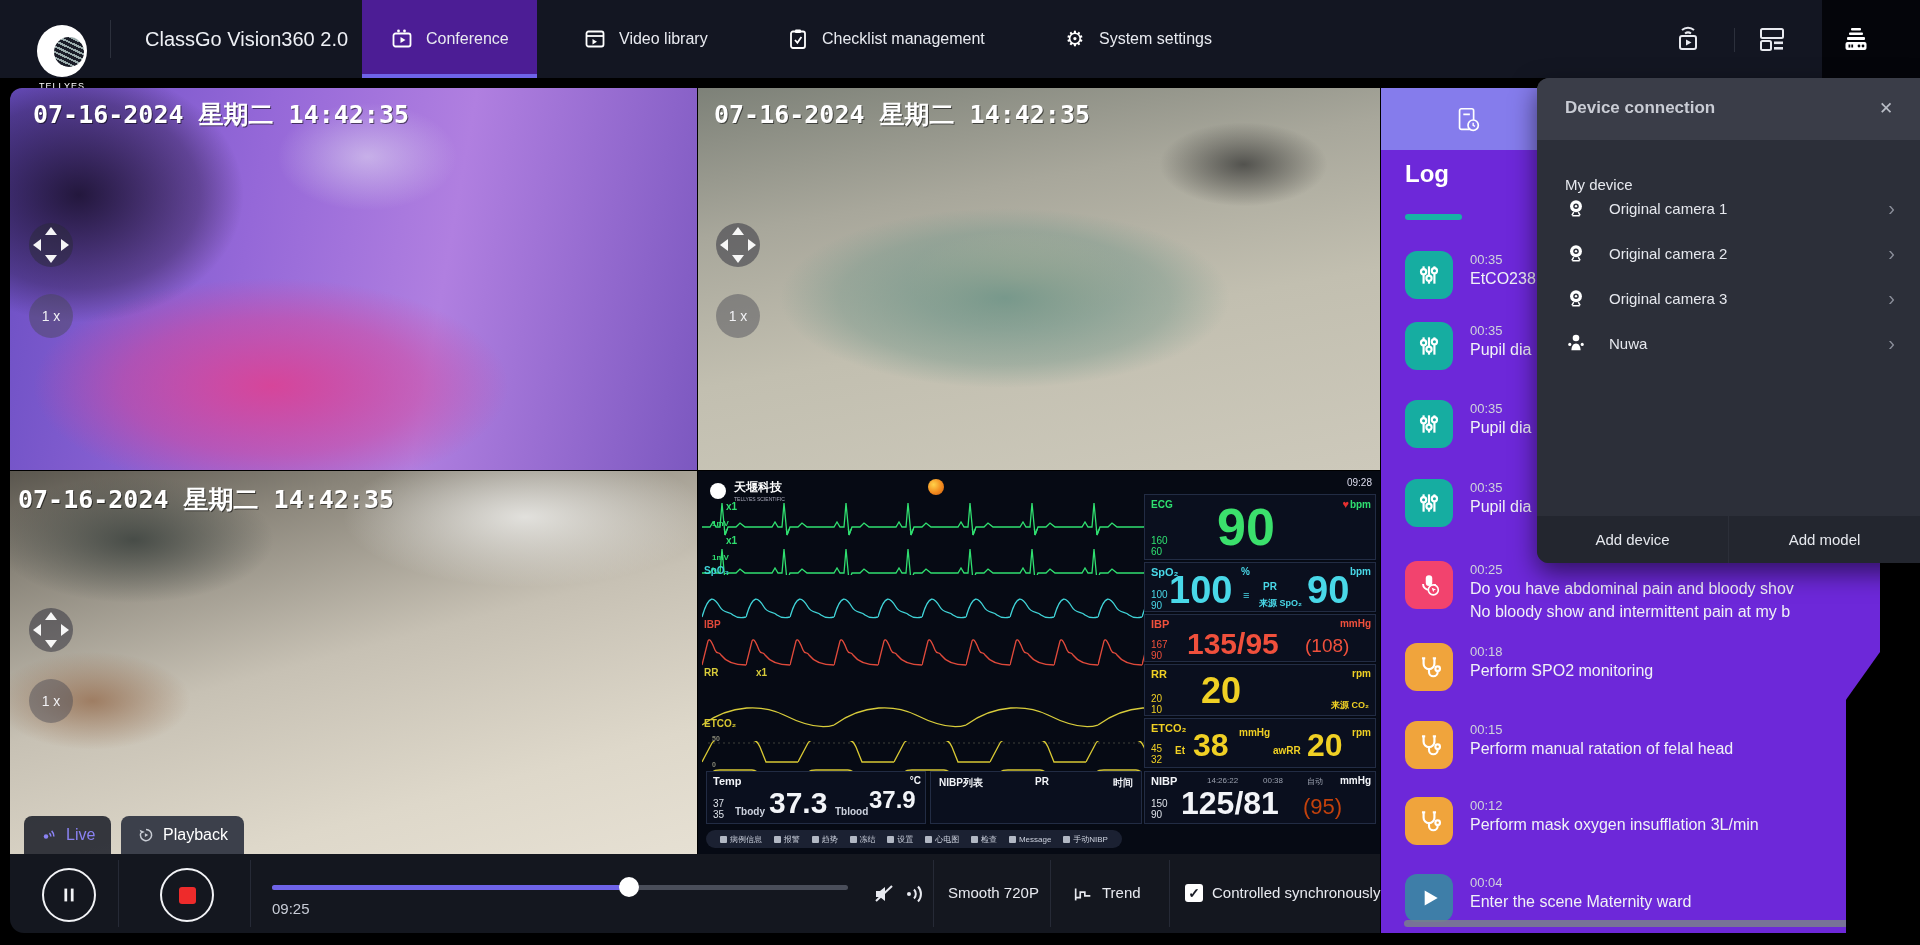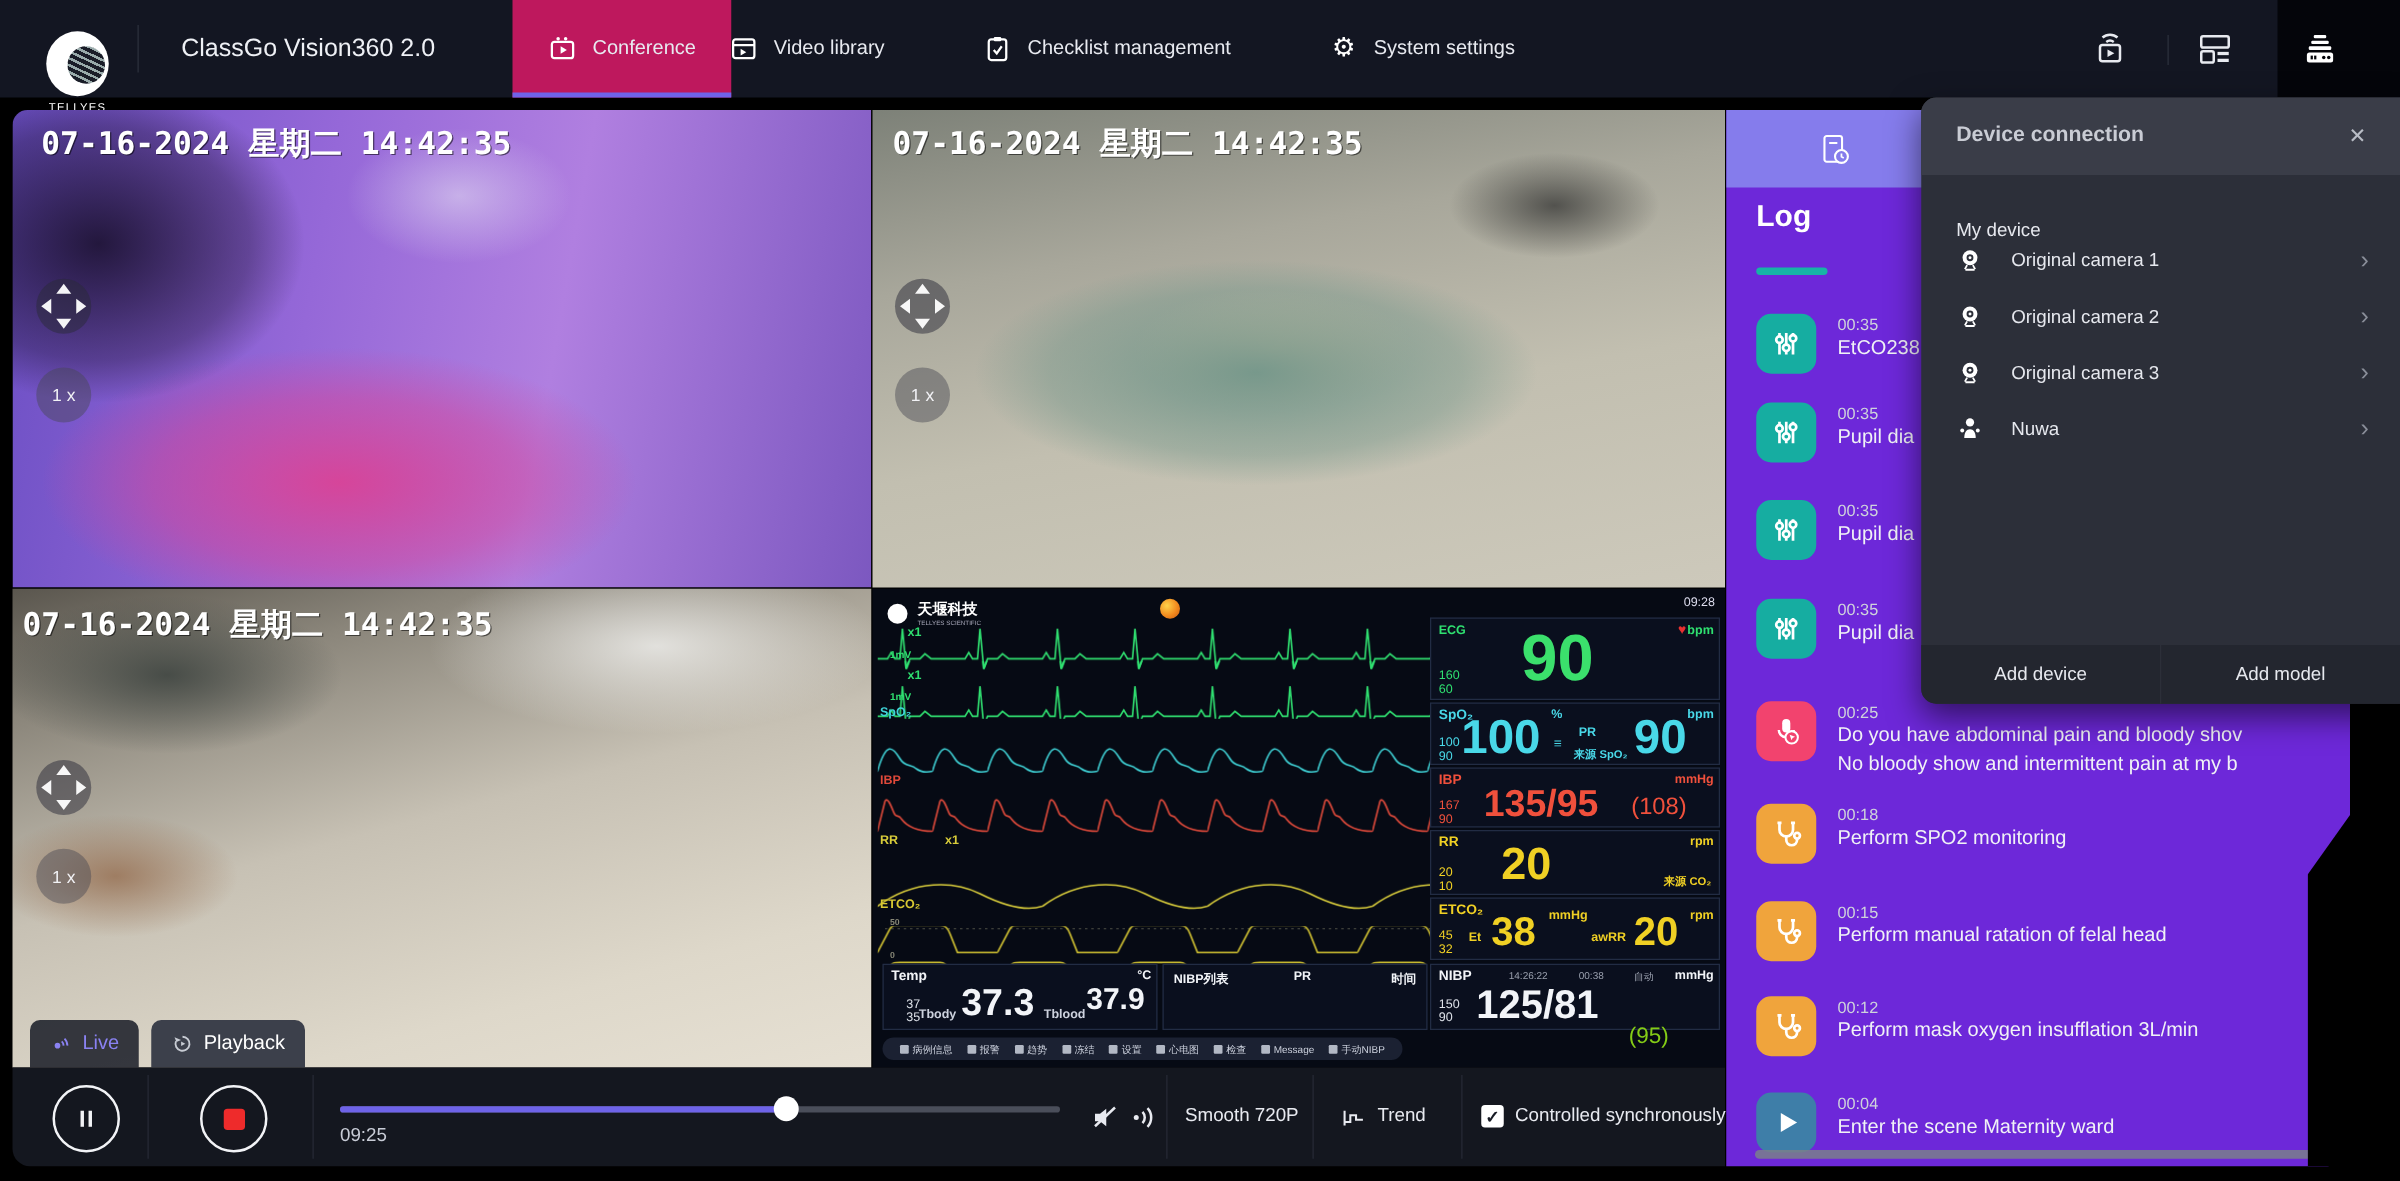--- a/index.html
+++ b/index.html
@@ -10,21 +10,21 @@
   .nav{left:0;top:0;width:1920px;height:78px;background:#131622;}
   .logo-wrap{left:30px;top:23px;width:64px;height:68px;text-align:center;}
   .logo-oval{left:7px;top:2px;width:50px;height:52px;background:#fff;border-radius:50%;}
   .logo-globe{left:17px;top:12px;width:30px;height:30px;border-radius:50%;
       background:repeating-linear-gradient(25deg,#1a1d28 0 3px,#9aa 3px 5px);}
   .logo-text{left:0;top:58px;width:64px;font-size:9px;letter-spacing:1px;color:#fff;}
   .nav-divider{left:110px;top:20px;width:1px;height:38px;background:#2c303c;}
   .nav-title{left:145px;top:0;height:66px;line-height:78px;font-size:20px;color:#eef0f5;}
   .nav-tab{top:0;height:78px;display:flex;align-items:center;gap:12px;padding:0 28px;
       font-size:16px;color:#e8eaf0;cursor:pointer;}
-  .nav-tab.active{background:#be185d;margin-left:48px;}
+  .nav-tab.active{background:#4c1d95;}
   .nav-tab.active::after{content:"";position:absolute;left:0;right:0;bottom:0;height:4px;background:#6F63E9;}
   .nav-ticon{width:24px;height:24px;flex:0 0 auto;}
   .nav-right-icon{top:23px;width:32px;height:32px;cursor:pointer;}
   .nav-right-divider{left:1734px;top:28px;width:1px;height:24px;background:#2c303c;}
   .nav-active-block{left:1822px;top:0;width:98px;height:78px;background:#04050a;}
   svg{display:block;}
   
   .feed{overflow:hidden;}
   .feed.tl{left:10px;top:88px;width:687px;height:382px;border-top-left-radius:12px;
      background:
@@ -350,31 +350,31 @@
     </div>
   </div>
 
   <div class="abs tile" style="left:446px;top:300px;width:232px;height:53px;">
     <div class="abs wlabel" style="left:6px;top:3px;color:#f2f4f8;font-size:11px;">NIBP</div>
     <div class="abs" style="left:62px;top:4px;font-size:8px;color:#9aa0ae;">14:26:22</div>
     <div class="abs" style="left:118px;top:4px;font-size:8px;color:#9aa0ae;">00:38</div>
     <div class="abs" style="left:162px;top:4px;font-size:8px;color:#9aa0ae;">自动</div>
     <div class="abs wlabel" style="right:4px;top:3px;color:#f2f4f8;">mmHg</div>
     <div class="abs bignum" style="left:36px;top:15px;font-size:32px;color:#f2f4f8;">125/81</div>
-    <div class="abs" style="left:158px;top:22px;font-size:18px;color:#84cc16;margin-top:24px;">(95)</div>
+    <div class="abs" style="left:158px;top:22px;font-size:22px;color:#c2410c;">(95)</div>
     <div class="abs lim" style="left:6px;top:26px;color:#dde1e8;">
       <div>150</div>
       <div>90</div>
     </div>
   </div>
 
   <div class="abs tile" style="left:8px;top:300px;width:220px;height:53px;">
     <div class="abs wlabel" style="left:6px;top:3px;color:#f2f4f8;font-size:11px;">Temp</div>
     <div class="abs wlabel" style="right:4px;top:3px;color:#f2f4f8;">°C</div>
-    <div class="abs lim" style="left:18px;top:26px;color:#dde1e8;">
+    <div class="abs lim" style="left:6px;top:26px;color:#dde1e8;">
       <div>37</div>
       <div>35</div>
     </div>
     <div class="abs wlabel" style="left:28px;top:34px;color:#cdd2de;">Tbody</div>
     <div class="abs bignum" style="left:62px;top:16px;font-size:30px;color:#f2f4f8;">37.3</div>
     <div class="abs wlabel" style="left:128px;top:34px;color:#cdd2de;">Tblood</div>
     <div class="abs bignum" style="left:162px;top:16px;font-size:24px;color:#f2f4f8;">37.9</div>
   </div>
   <div class="abs tile" style="left:232px;top:300px;width:212px;height:53px;">
     <div class="abs wlabel" style="left:8px;top:4px;color:#f2f4f8;">NIBP列表</div>

